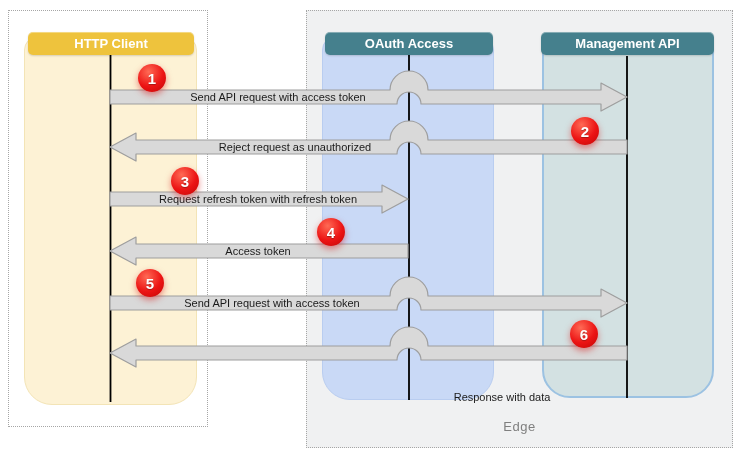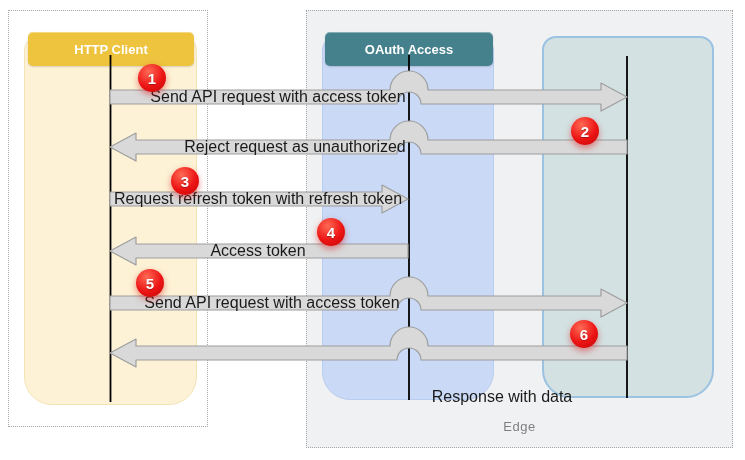--- a/index.html
+++ b/index.html
@@ -9,32 +9,32 @@
   .zone-client{left:8px;top:10px;width:200px;height:417px;background:transparent;}
   .zone-edge{left:306px;top:10px;width:427px;height:438px;background:#f0f1f2;}
   .zone-label{position:absolute;left:0;right:0;bottom:13px;text-align:center;
               color:#7f7f7f;font-size:13px;letter-spacing:.5px;}
 
   .band{position:absolute;box-sizing:border-box;border-radius:14px 14px 28px 28px;}
   .band-client{left:24px;top:36px;width:173px;height:369px;border:1px solid #f3e4b6;}
   .band-oauth{left:322px;top:36px;width:172px;height:364px;border:1px solid #b9cdf0;}
   .band-mgmt{left:542px;top:36px;width:172px;height:362px;border:2px solid #9cc2e2;}
 
-  .actor-header{position:absolute;top:32px;height:34px;border-radius:5px;
+  .actor-header{position:absolute;top:32px;height:23px;border-radius:5px;
                 display:flex;align-items:center;justify-content:center;
                 color:#ffffff;font-size:13px;font-weight:bold;
                 box-shadow:inset 0 1px 0 rgba(255,255,255,.35), 0 1px 2px rgba(0,0,0,.15);}
   .hdr-client{left:28px;width:166px;}
   .hdr-oauth{left:325px;width:168px;}
   .hdr-mgmt{left:541px;width:173px;}
 
   #arrow-layer{position:absolute;left:0;top:0;width:745px;height:460px;}
 
   .msg-label{position:absolute;transform:translate(-50%,-50%);white-space:nowrap;
-             font-size:16px;color:#1a1a1a;line-height:1;}
+             font-size:11px;color:#1a1a1a;line-height:1;}
 
   .step-marker{position:absolute;width:28px;height:28px;border-radius:50%;
                background:radial-gradient(circle at 38% 28%, #ff6a55 0%, #ec1414 55%, #c20505 100%);
                box-shadow:0 3px 6px rgba(215,30,30,.5);
                display:flex;align-items:center;justify-content:center;
                color:#ffffff;font-size:15px;font-weight:bold;text-shadow:0 1px 1px rgba(0,0,0,.3);}
 </style>
 </head>
 <body>
 
@@ -44,20 +44,21 @@
   <div class="zone zone-edge">
     <div class="zone-label">Edge</div>
   </div>
 
   <div class="band band-client" style="background-color: rgb(253, 242, 213);"></div>
   <div class="band band-oauth" style="background-color: rgb(201, 217, 246);"></div>
   <div class="band band-mgmt" style="background-color: rgb(211, 225, 226);"></div>
 
   <div class="actor-header hdr-client" style="background-color: rgb(238, 195, 61);">HTTP Client</div>
   <div class="actor-header hdr-oauth" style="background-color: rgb(69, 128, 141);">OAuth Access</div>
+  <div class="actor-header hdr-mgmt" style="background-color: rgb(69, 128, 141);">Management API</div>
 
   <svg id="arrow-layer" viewBox="0 0 745 460">
     <g stroke="#000000" stroke-width="1.8">
       <line x1="110.5" y1="55" x2="110.5" y2="402"></line>
       <line x1="409" y1="55" x2="409" y2="400"></line>
       <line x1="627" y1="56" x2="627" y2="398"></line>
     </g>
     <g fill="#d9d9d9" stroke="#9e9e9e" stroke-width="1.2" stroke-linejoin="round">
       <path d="M 110 90 L 390 90 A 19 19 0 0 1 428 90 L 601 90 L 601 83 L 627 97 L 601 111 L 601 104 L 421 104 A 12 12 0 0 0 397 104 L 110 104 Z"></path>
       <path d="M 627 140 L 428 140 A 19 19 0 0 0 390 140 L 136 140 L 136 133 L 110 147 L 136 161 L 136 154 L 397 154 A 12 12 0 0 1 421 154 L 627 154 Z"></path>

